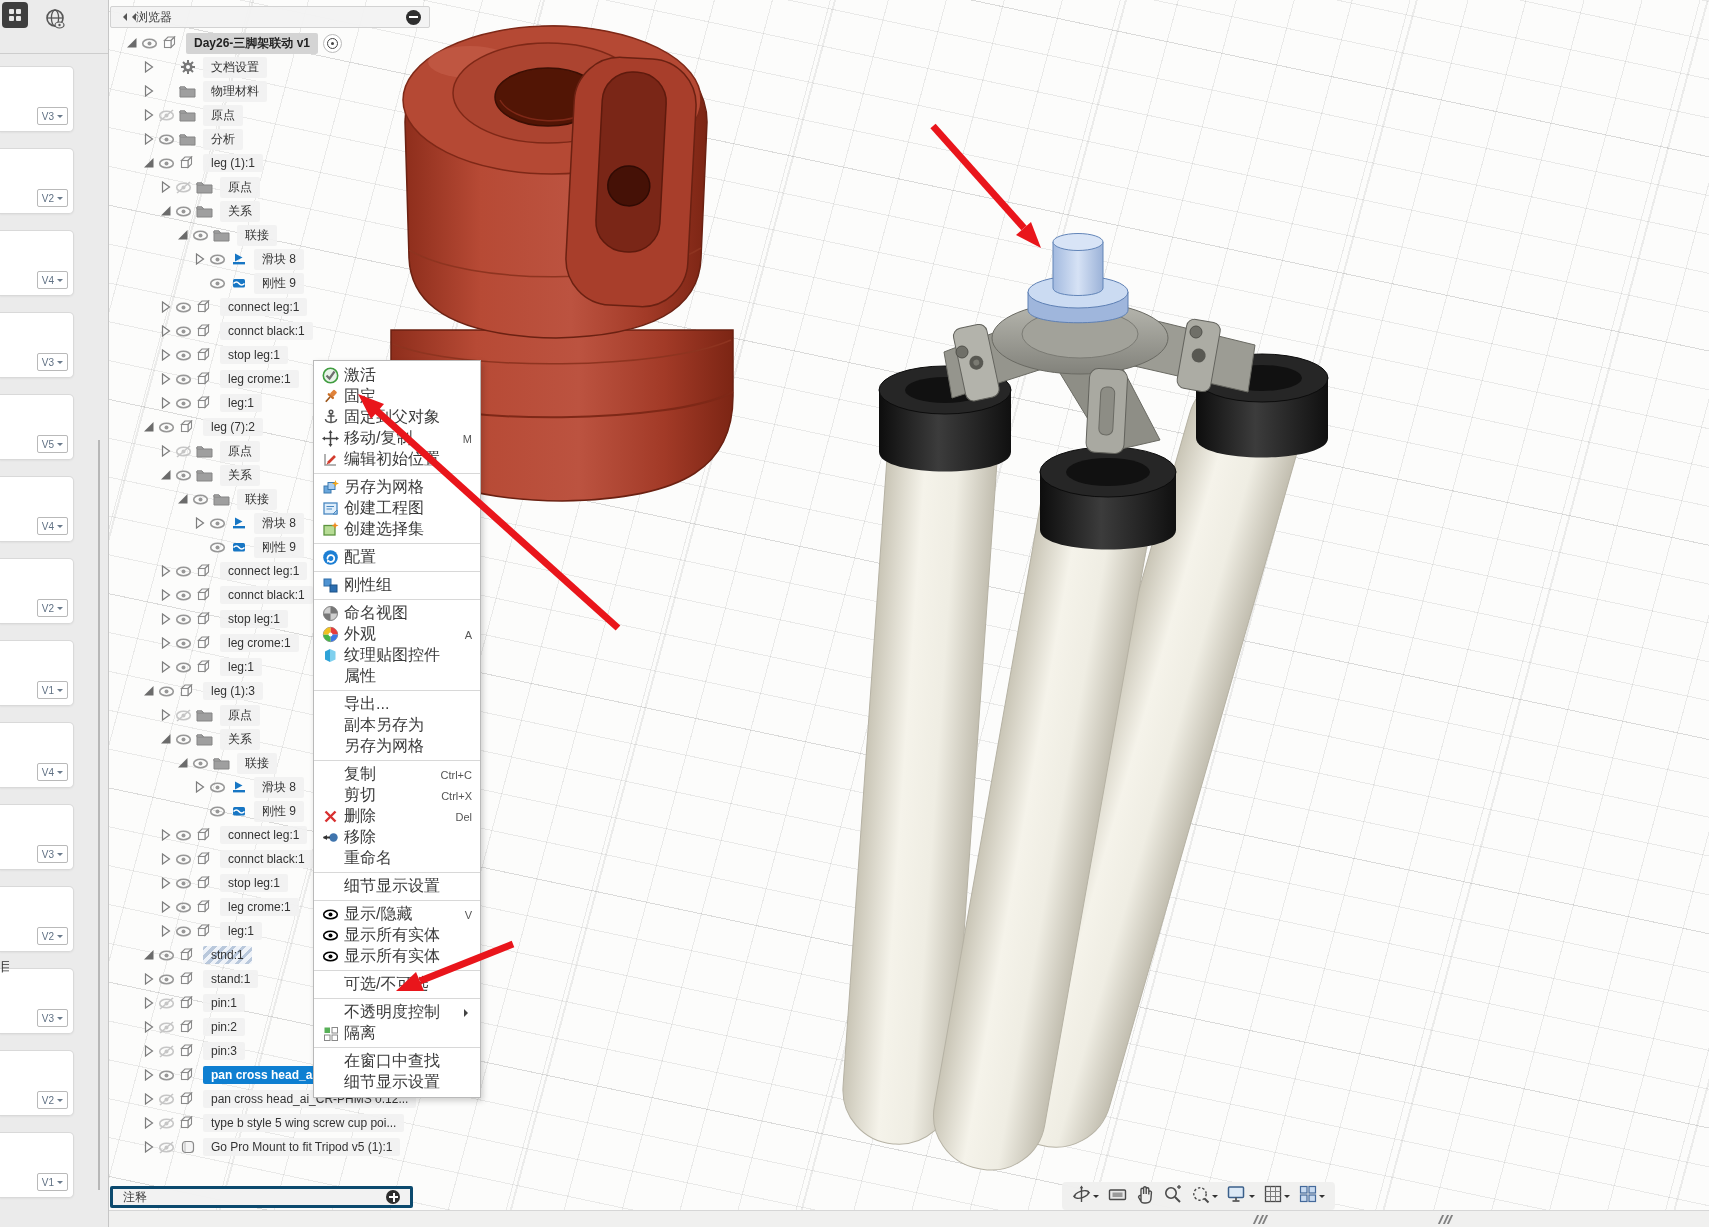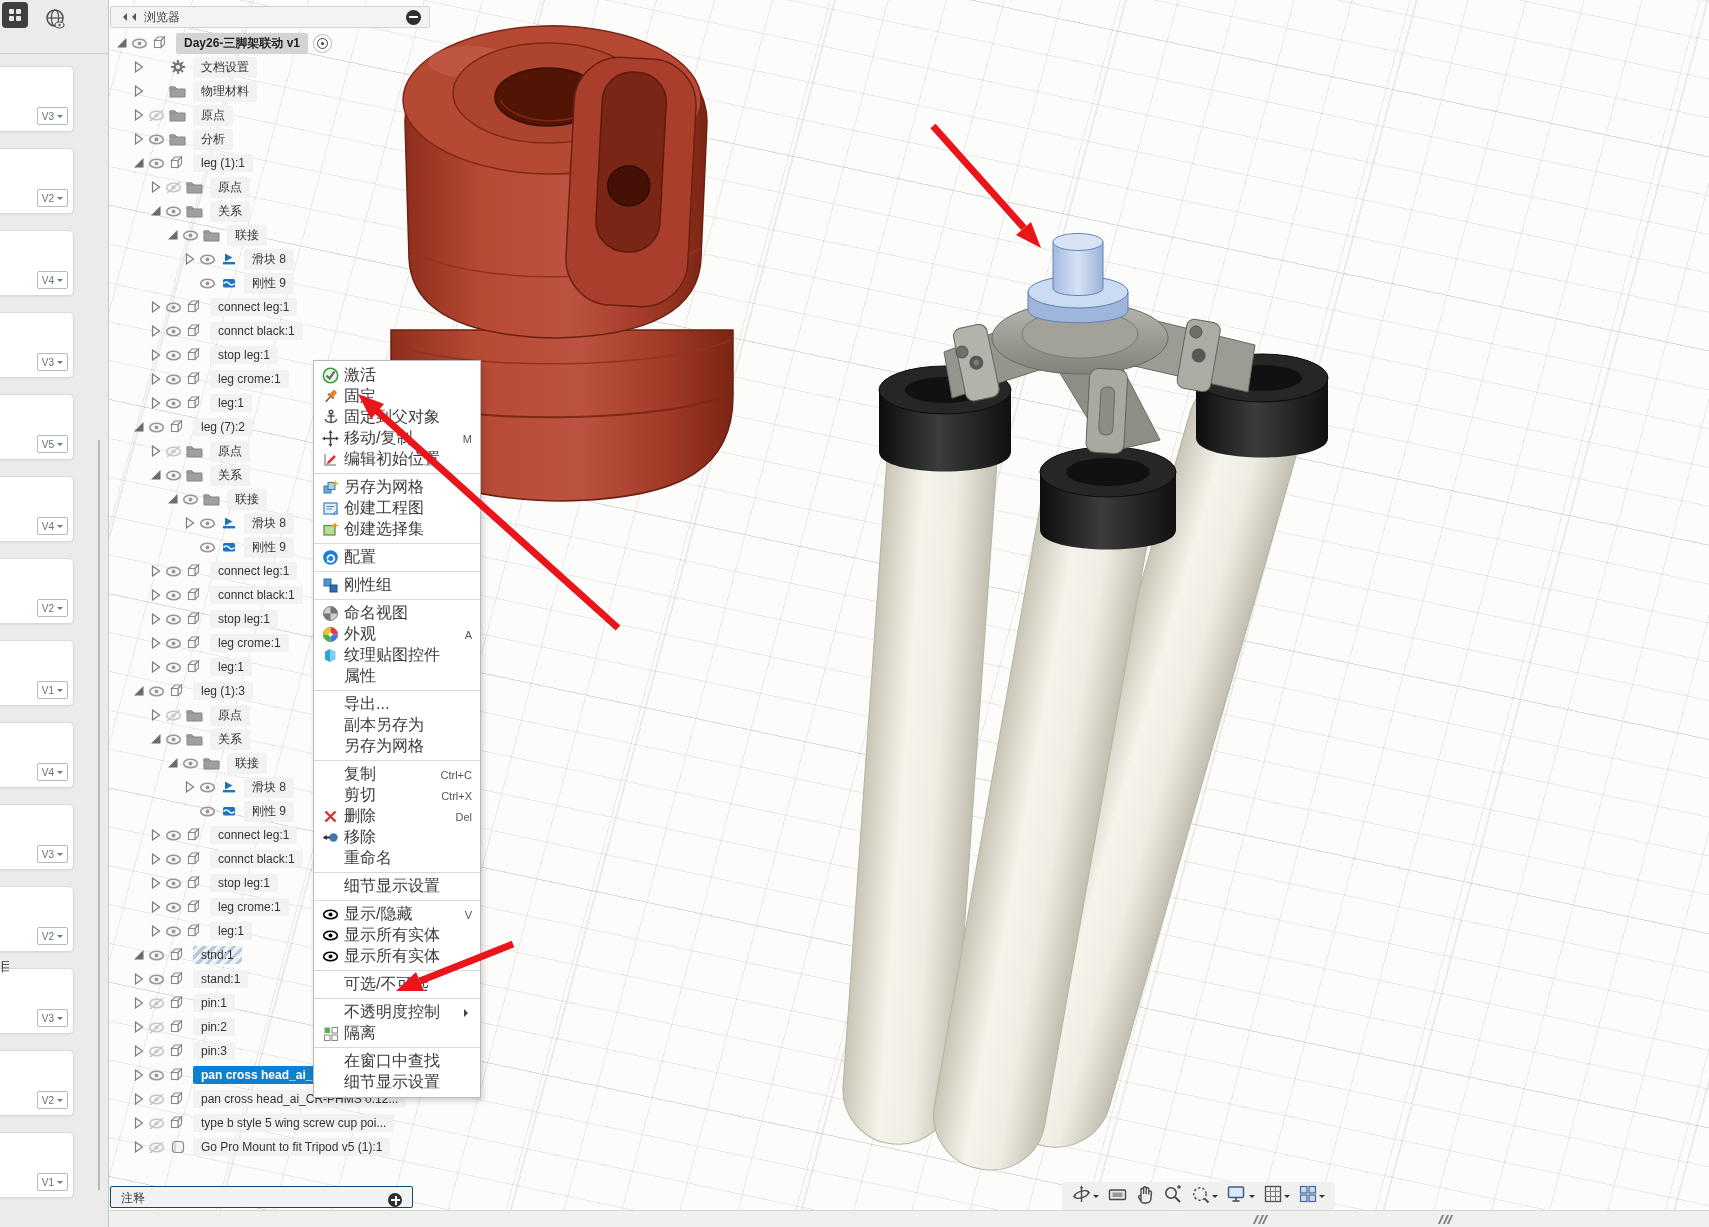--- a/index.html
+++ b/index.html
@@ -26,43 +26,43 @@
     border-left:none;border-radius:0 5px 5px 0;box-shadow:0 1px 2px rgba(0,0,0,.05);}
   .ver-badge{position:absolute;right:5px;bottom:6px;height:16px;padding:0 4px;background:#fff;
     border:1px solid #b9b9b9;border-radius:2px;font-size:10px;color:#5f7083;display:flex;align-items:center;gap:3px;}
   .ver-badge i{width:0;height:0;border:3.5px solid transparent;border-top-color:#6b7b8c;margin-top:3px;}
   #dp-scroll{position:absolute;left:98px;top:440px;width:2px;height:750px;background:#b7b7b7;}
   #dp-frag{position:absolute;left:0px;top:958px;font-size:13px;color:#333;width:9px;overflow:hidden;}
   
   #browser{position:absolute;left:108px;top:0;width:332px;z-index:30;}
   #b-head{position:absolute;left:2px;top:6px;width:320px;height:22px;background:rgba(242,242,242,.95);
     border:1px solid #d2d2d2;border-radius:2px;display:flex;align-items:center;padding:0 8px;box-sizing:border-box;}
-  #b-head .ttl{font-size:12px;color:#3c3c3c;margin-left:8px;}
+  #b-head .ttl{font-size:12px;color:#3c3c3c;}
   .tri-ll{display:flex;gap:1px;}
   .tri-ll b{width:0;height:0;border:4px solid transparent;border-right-color:#555;}
   .circ-btn{margin-left:auto;width:15px;height:15px;border-radius:50%;background:#2e2e2e;position:relative;}
   .circ-btn::before{content:"";position:absolute;left:3px;top:6.5px;width:9px;height:2px;background:#fff;}
   .circ-btn.plus::after{content:"";position:absolute;left:6.5px;top:3px;width:2px;height:9px;background:#fff;}
-  #tree{position:absolute;left:0;top:31px;width:332px;}
+  #tree{position:absolute;left:0;top:31px;width:332px;padding-left:10px;}
   .trow{height:24px;display:flex;align-items:center;}
   .trow .exp{width:15px;display:flex;justify-content:center;}
   .trow .eye{width:21px;display:flex;justify-content:center;color:#979797;}
   .trow .eye.hid{color:#c6c6c6;}
   .trow .tic{width:21px;display:flex;justify-content:center;}
   .lbl{margin-left:5px;padding:2px 8px;border-radius:2px;font-size:12px;color:#333;
     background:rgba(241,241,241,.92);white-space:nowrap;}
   .lbl.rootl{background:#d4d4d4;font-weight:bold;color:#222;}
   .lbl.sel{background:#0E7FD1;color:#fff;font-weight:bold;width:198px;}
   .lbl.hatch{background:repeating-linear-gradient(135deg, rgba(118,148,188,.5) 0 3px, rgba(238,242,248,.95) 3px 7px);}
   .radio{margin-left:5px;width:17px;height:17px;border-radius:50%;background:#fff;border:1px solid #bbb;
     display:flex;align-items:center;justify-content:center;}
   .radio::before{content:"";width:9px;height:9px;border:1.5px solid #444;border-radius:50%;}
   .radio::after{content:"";position:absolute;width:3px;height:3px;background:#444;border-radius:50%;}
   #comments{position:absolute;left:2px;top:1186px;width:303px;height:22px;background:rgba(242,242,242,.97);
-    border:1px solid #0c4a6e;border-radius:2px;display:flex;align-items:flex-end;padding:0 10px;box-sizing:border-box;}
+    border:3px solid #0c4a6e;border-radius:2px;display:flex;align-items:center;padding:0 10px;box-sizing:border-box;}
   #comments .ttl{font-size:12px;color:#444;}
   #comments .circ-btn{width:14px;height:14px;}
   #comments .circ-btn::before{left:2.5px;top:6px;width:9px;}
   
   #ctx{position:absolute;left:313px;top:360px;width:168px;background:#fff;border:1px solid #b9b9b9;
     box-shadow:2px 3px 6px rgba(0,0,0,.18);z-index:40;padding:4px 0;box-sizing:border-box;}
   .mi{display:flex;height:21px;align-items:center;padding:0 8px 0 6px;}
   .mi .ic{width:21px;display:flex;justify-content:center;}
   .mi .lb{font-size:16px;color:#3c3c3c;margin-left:3px;white-space:nowrap;}
   .mi .sc{margin-left:auto;font-size:11px;color:#555;}

